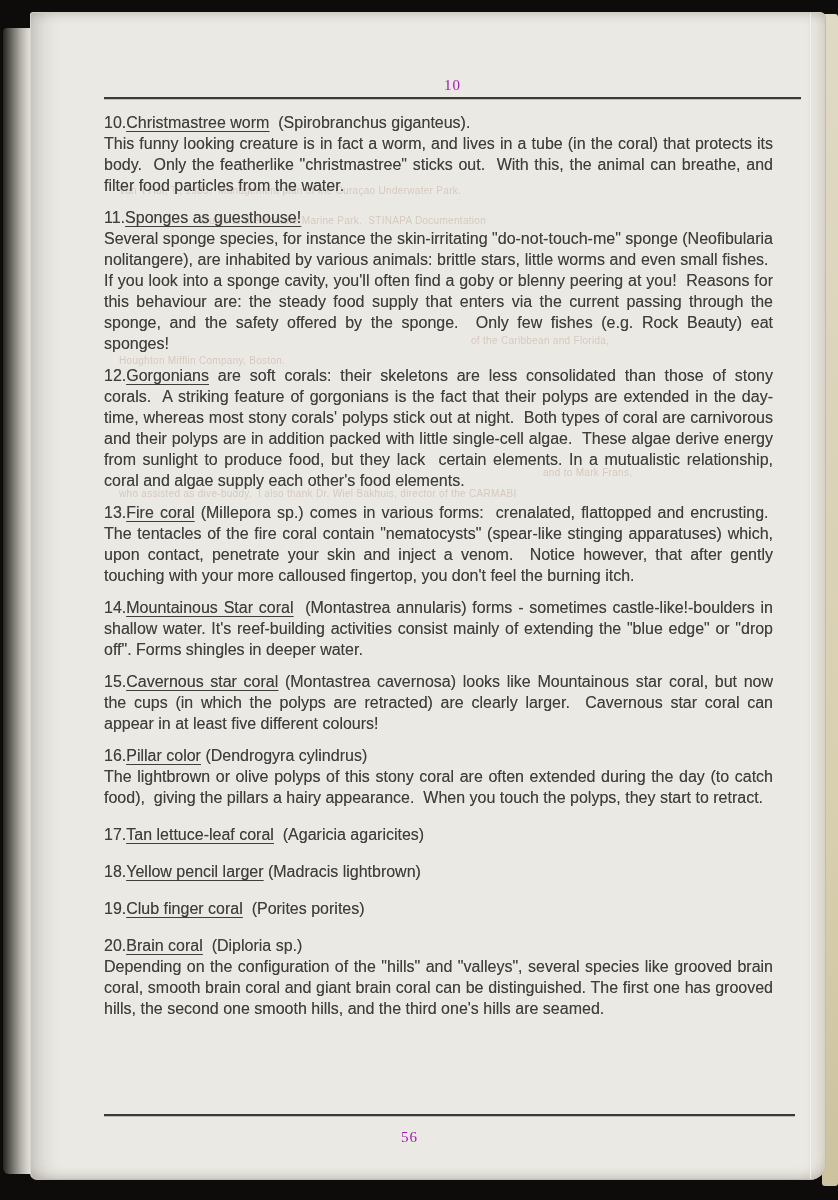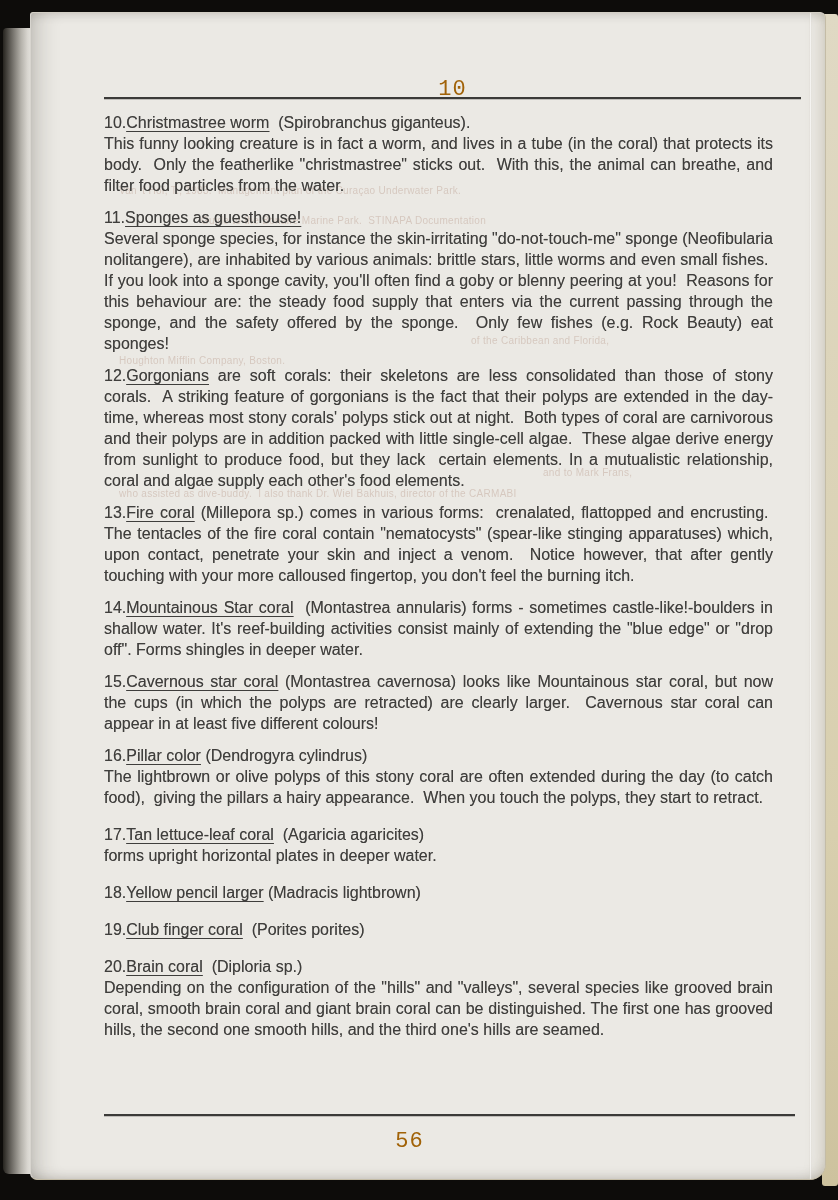--- a/index.html
+++ b/index.html
@@ -37,22 +37,22 @@
       inset 0 -9px 14px -10px rgba(50,45,35,.25),
       inset 0 10px 12px -10px rgba(50,45,35,.18);
   }
   .crease{
     position:absolute;top:0;bottom:0;right:13px;width:3px;
     background:linear-gradient(to right,rgba(120,110,90,.12),rgba(255,255,255,.55),rgba(120,110,90,.10));
     pointer-events:none;
   }
   .pagenum{
     position:absolute;
-    font-family:Liberation Mono, monospace;
-    font-size:22px;color:#a16207;letter-spacing:1px;
+    font-family:Liberation Serif, serif;
+    font-size:15px;color:#a21caf;letter-spacing:1px;
     text-align:center;
   }
   .pagenum.top{left:73px;width:697px;top:64px;}
   .pagenum.bottom{left:73px;width:611px;top:1116px;}
   .rule{position:absolute;height:2px;background:#3b3a38;box-shadow:0 1px 0 rgba(59,58,56,.25);}
   .rule.top{left:73px;width:697px;top:84px;}
   .rule.bottom{left:73px;width:691px;top:1101px;}
   .content{
     position:absolute;left:73px;top:99px;width:669px;
     font-size:16px;line-height:21px;color:#3f3e3c;
@@ -99,21 +99,21 @@
     <p class="entry"><span>12.</span><span class="u">Gorgonians</span><span> are soft corals: their skeletons are less consolidated than those of stony corals.&nbsp; A striking feature of gorgonians is the fact that their polyps are extended in the day-time, whereas most stony corals' polyps stick out at night.&nbsp; Both types of coral are carnivorous and their polyps are in addition packed with little single-cell algae.&nbsp; These algae derive energy from sunlight to produce food, but they lack&nbsp; certain elements. In a mutualistic relationship, coral and algae supply each other's food elements.</span><span class="body"></span></p>
 
     <p class="entry"><span>13.</span><span class="u">Fire coral</span><span> (Millepora sp.) comes in various forms:&nbsp; crenalated, flattopped and encrusting.&nbsp; The tentacles of the fire coral contain "nematocysts" (spear-like stinging apparatuses) which, upon contact, penetrate your skin and inject a venom.&nbsp; Notice however, that after gently touching with your more calloused fingertop, you don't feel the burning itch.</span><span class="body"></span></p>
 
     <p class="entry"><span>14.</span><span class="u">Mountainous Star coral</span><span>&nbsp; (Montastrea annularis) forms - sometimes castle-like!-boulders in shallow water. It's reef-building activities consist mainly of extending the "blue edge" or "drop off". Forms shingles in deeper water.</span><span class="body"></span></p>
 
     <p class="entry"><span>15.</span><span class="u">Cavernous star coral</span><span> (Montastrea cavernosa) looks like Mountainous star coral, but now the cups (in which the polyps are retracted) are clearly larger.&nbsp; Cavernous star coral can appear in at least five different colours!</span><span class="body"></span></p>
 
     <p class="entry sp"><span>16.</span><span class="u">Pillar color</span><span> (Dendrogyra cylindrus)</span><span class="body">The lightbrown or olive polyps of this stony coral are often extended during the day (to catch food),&nbsp; giving the pillars a hairy appearance.&nbsp; When you touch the polyps, they start to retract.</span></p>
 
-    <p class="entry sp"><span>17.</span><span class="u">Tan lettuce-leaf coral</span><span>&nbsp; (Agaricia agaricites)</span><span class="body">forms upright horizontal plates in deeper water.</span></p>
+    <p class="entry sp"><span>17.</span><span class="u">Tan lettuce-leaf coral</span><span>&nbsp; (Agaricia agaricites)</span></p>
 
     <p class="entry sp"><span>18.</span><span class="u">Yellow pencil larger</span><span> (Madracis lightbrown)</span></p>
 
     <p class="entry sp"><span>19.</span><span class="u">Club finger coral</span><span>&nbsp; (Porites porites)</span></p>
 
     <p class="entry"><span>20.</span><span class="u">Brain coral</span><span>&nbsp; (Diploria sp.)</span><span class="body">Depending on the configuration of the "hills" and "valleys", several species like grooved brain coral, smooth brain coral and giant brain coral can be distinguished. The first one has grooved hills, the second one smooth hills, and the third one's hills are seamed.</span></p>
 
   </div>
 
   <div class="rule bottom"></div>

